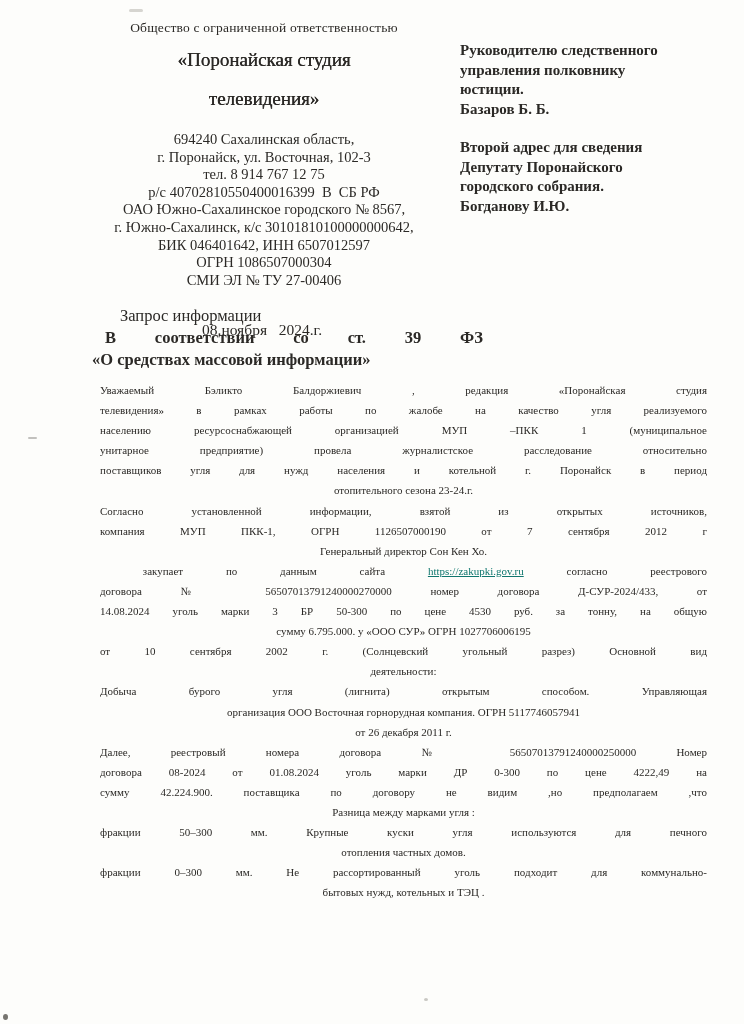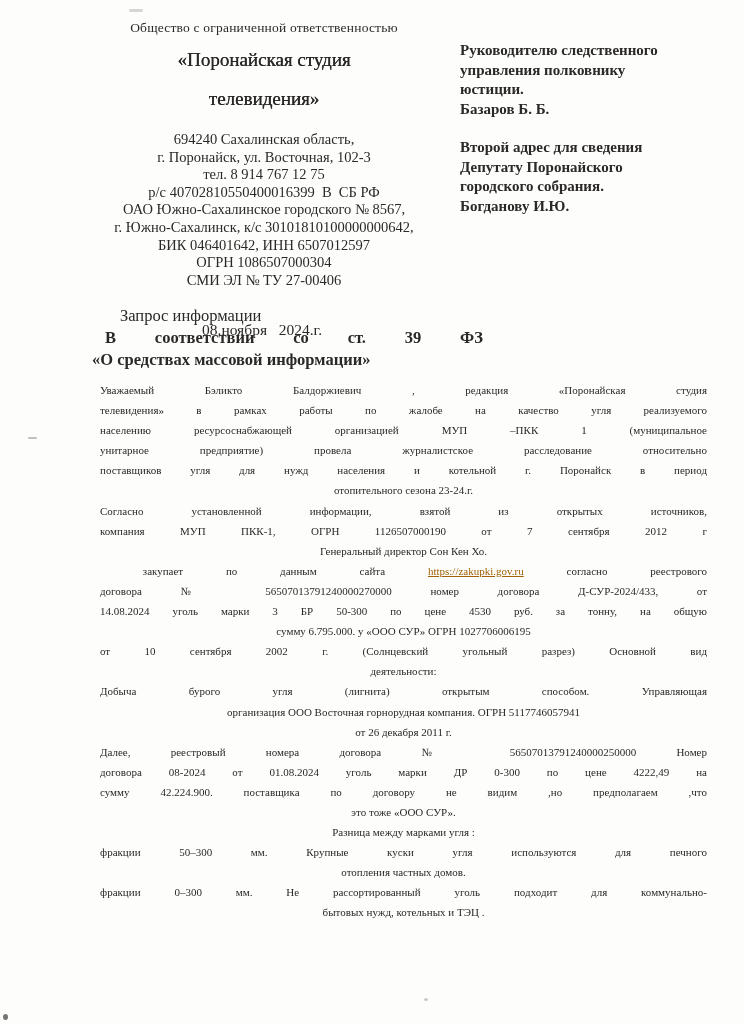--- a/index.html
+++ b/index.html
@@ -98,33 +98,32 @@
   <div class="body-text">
       <div class="body-line stretch"><span>Уважаемый Бэликто Балдоржиевич , редакция «Поронайская студия</span></div>
       <div class="body-line stretch"><span>телевидения» в рамках работы по жалобе на качество угля реализуемого</span></div>
       <div class="body-line stretch"><span>населению ресурсоснабжающей организацией МУП –ПКК 1 (муниципальное</span></div>
       <div class="body-line stretch"><span>унитарное предприятие) провела журналистское расследование относительно</span></div>
       <div class="body-line stretch"><span>поставщиков угля для нужд населения и котельной г. Поронайск в период</span></div>
       <div class="body-line"><span>отопительного сезона 23-24.г.</span></div>
       <div class="body-line stretch"><span>Согласно установленной информации, взятой из открытых источников,</span></div>
       <div class="body-line stretch"><span>компания МУП ПКК-1, ОГРН 1126507000190 от 7 сентября 2012 г</span></div>
       <div class="body-line"><span>Генеральный директор Сон Кен Хо.</span></div>
-      <div class="body-line stretch"><span>&nbsp;закупает по данным сайта </span><a href="#" style="color: #a16207;">https://zakupki.gov.ru</a><span> согласно реестрового</span></div>
+      <div class="body-line stretch"><span>&nbsp;закупает по данным сайта </span><a href="#" style="color: #0f766e;">https://zakupki.gov.ru</a><span> согласно реестрового</span></div>
       <div class="body-line stretch"><span>договора № 56507013791240000270000 номер договора Д-СУР-2024/433, от</span></div>
       <div class="body-line stretch"><span>14.08.2024 уголь марки 3 БР 50-300 по цене 4530 руб. за тонну, на общую</span></div>
       <div class="body-line"><span>сумму 6.795.000. у «ООО СУР» ОГРН 1027706006195</span></div>
       <div class="body-line stretch"><span>от 10 сентября 2002 г. (Солнцевский угольный разрез) Основной вид</span></div>
       <div class="body-line"><span>деятельности:</span></div>
       <div class="body-line stretch"><span>Добыча бурого угля (лигнита) открытым способом. Управляющая</span></div>
       <div class="body-line"><span>организация ООО Восточная горнорудная компания. ОГРН 5117746057941</span></div>
       <div class="body-line"><span>от 26 декабря 2011 г.</span></div>
       <div class="body-line stretch"><span>Далее, реестровый номера договора № 56507013791240000250000 Номер</span></div>
       <div class="body-line stretch"><span>договора 08-2024 от 01.08.2024 уголь марки ДР 0-300 по цене 4222,49 на</span></div>
       <div class="body-line stretch"><span>сумму 42.224.900. поставщика по договору не видим ,но предполагаем ,что</span></div>
-      <div class="body-line"><span>это тоже «ООО СУР».</span></div>
       <div class="body-line"><span>Разница между марками угля :</span></div>
       <div class="body-line stretch"><span>фракции 50–300 мм. Крупные куски угля используются для печного</span></div>
       <div class="body-line"><span>отопления частных домов.</span></div>
       <div class="body-line stretch"><span>фракции 0–300 мм. Не рассортированный уголь подходит для коммунально-</span></div>
       <div class="body-line"><span>бытовых нужд, котельных и ТЭЦ .</span></div>
     </div>
 
   <div class="speck speck-1"></div>
   <div class="speck speck-2"></div>
   <div class="speck speck-3"></div>

